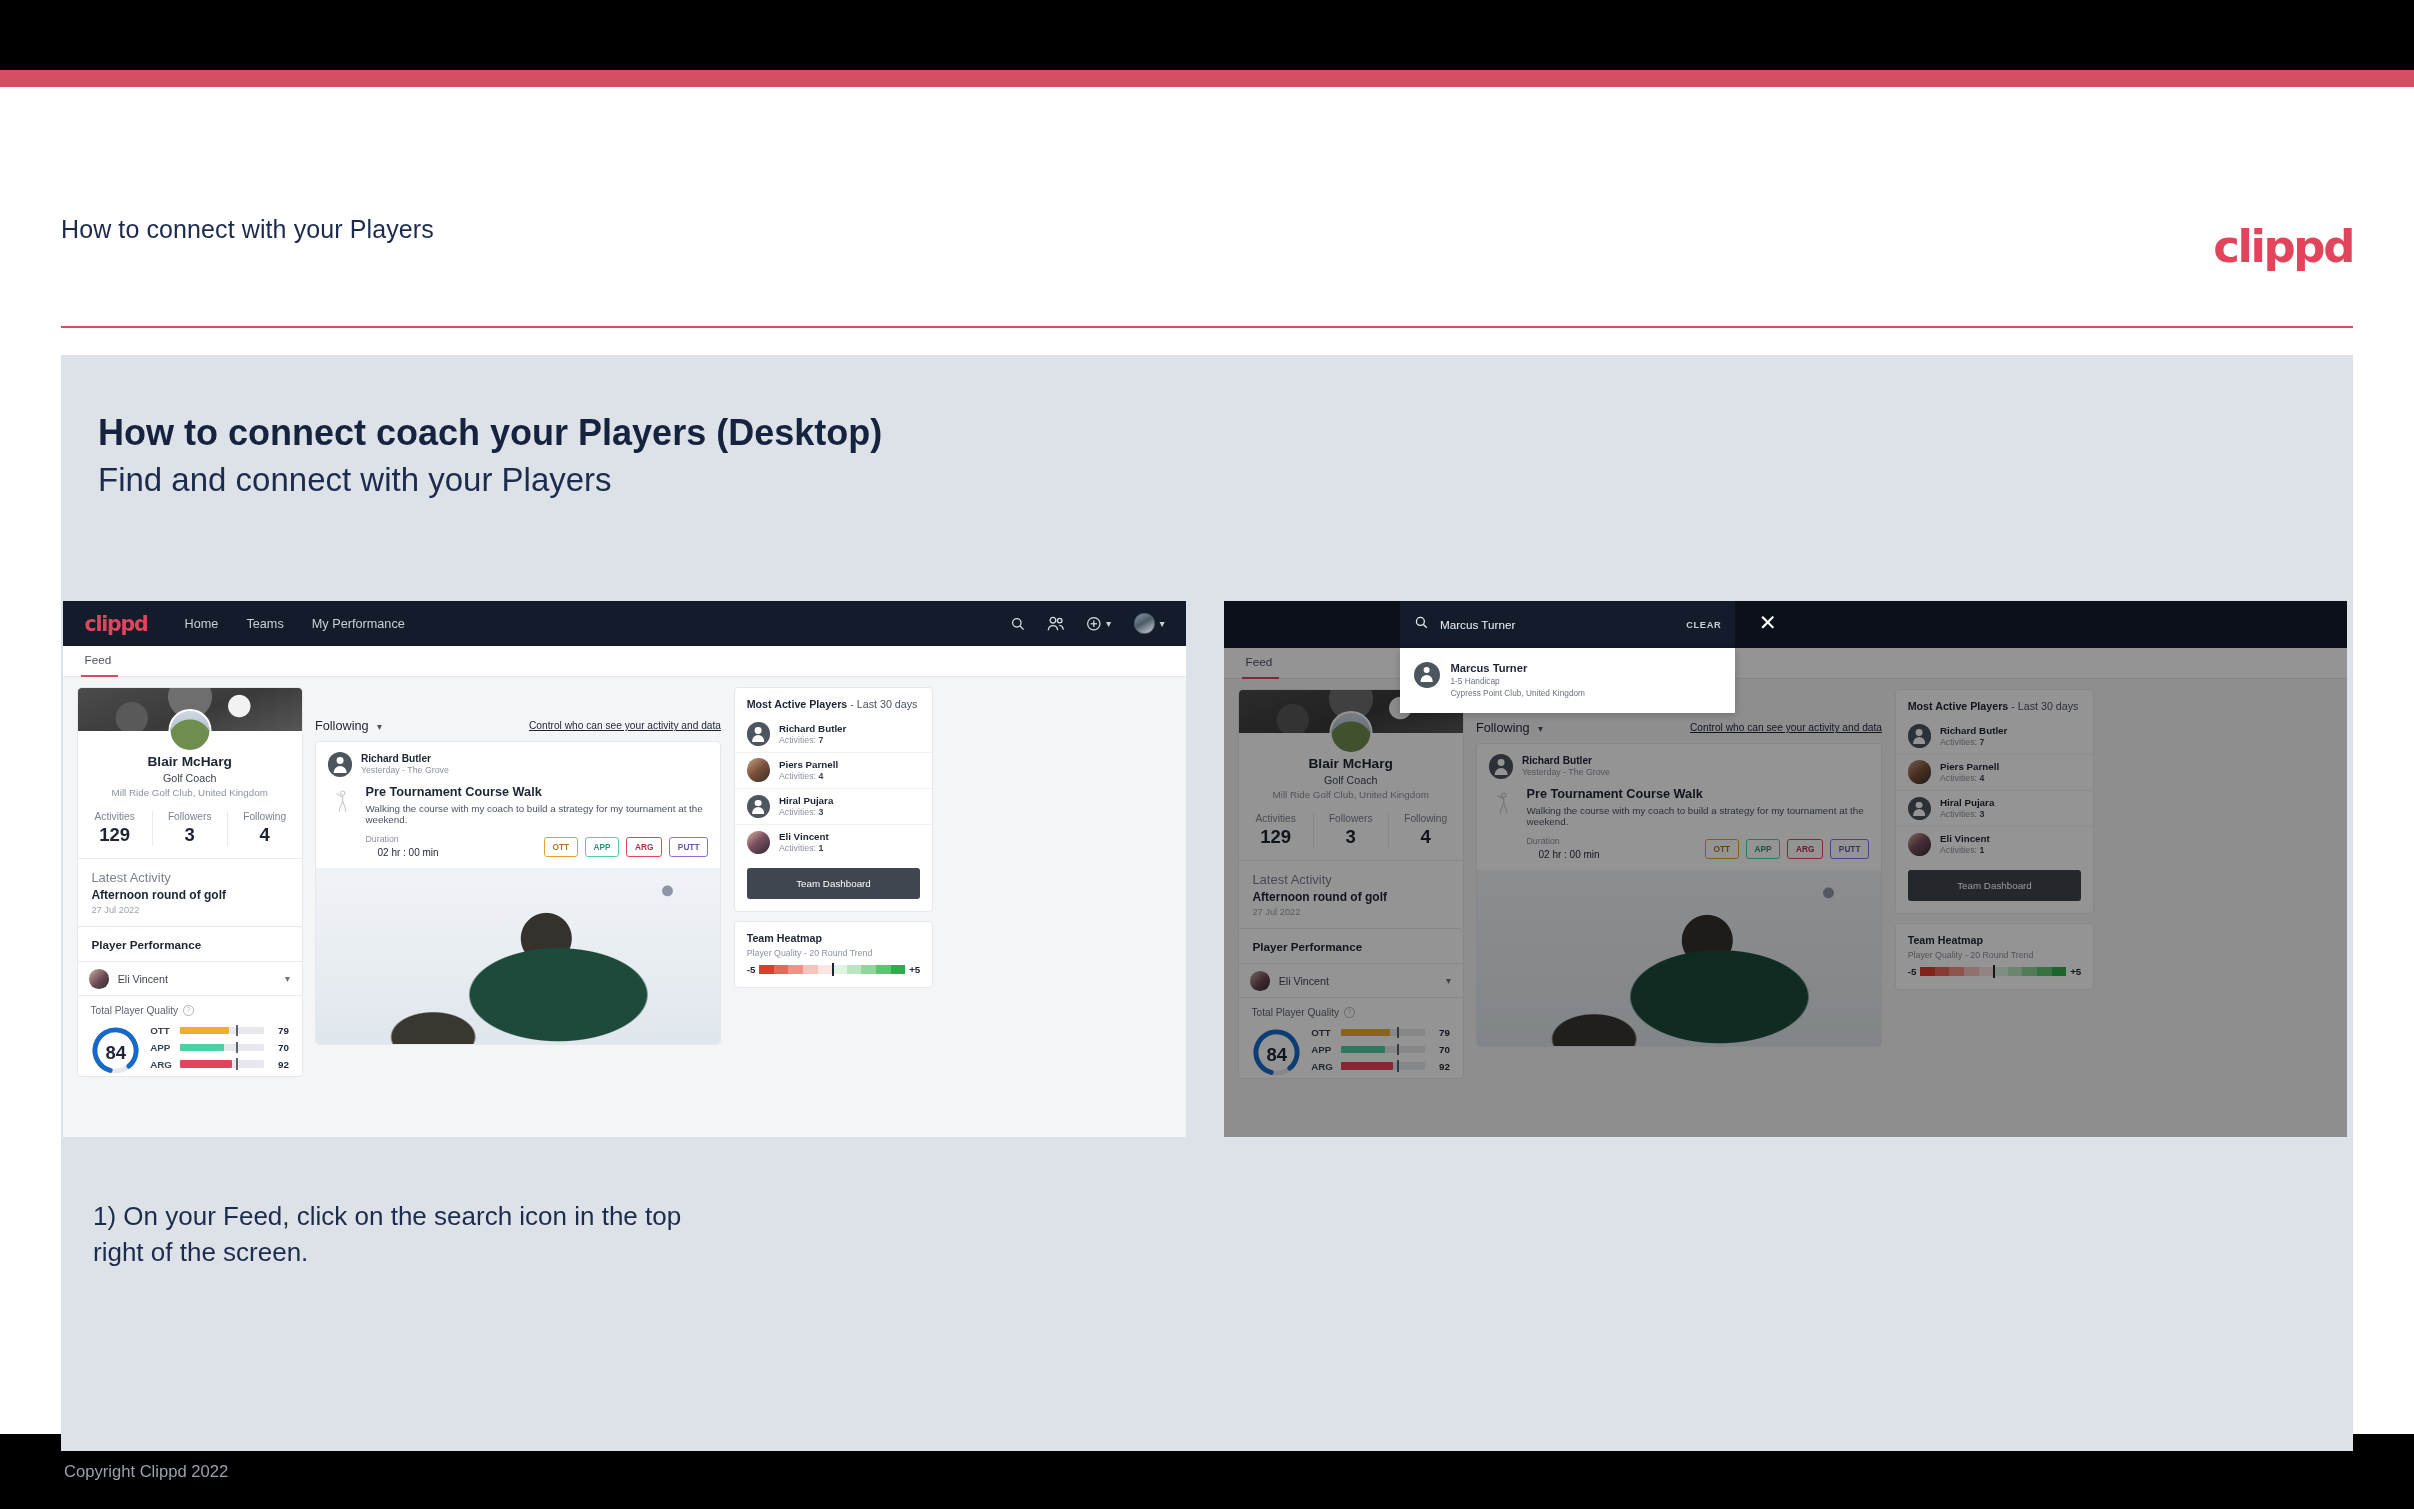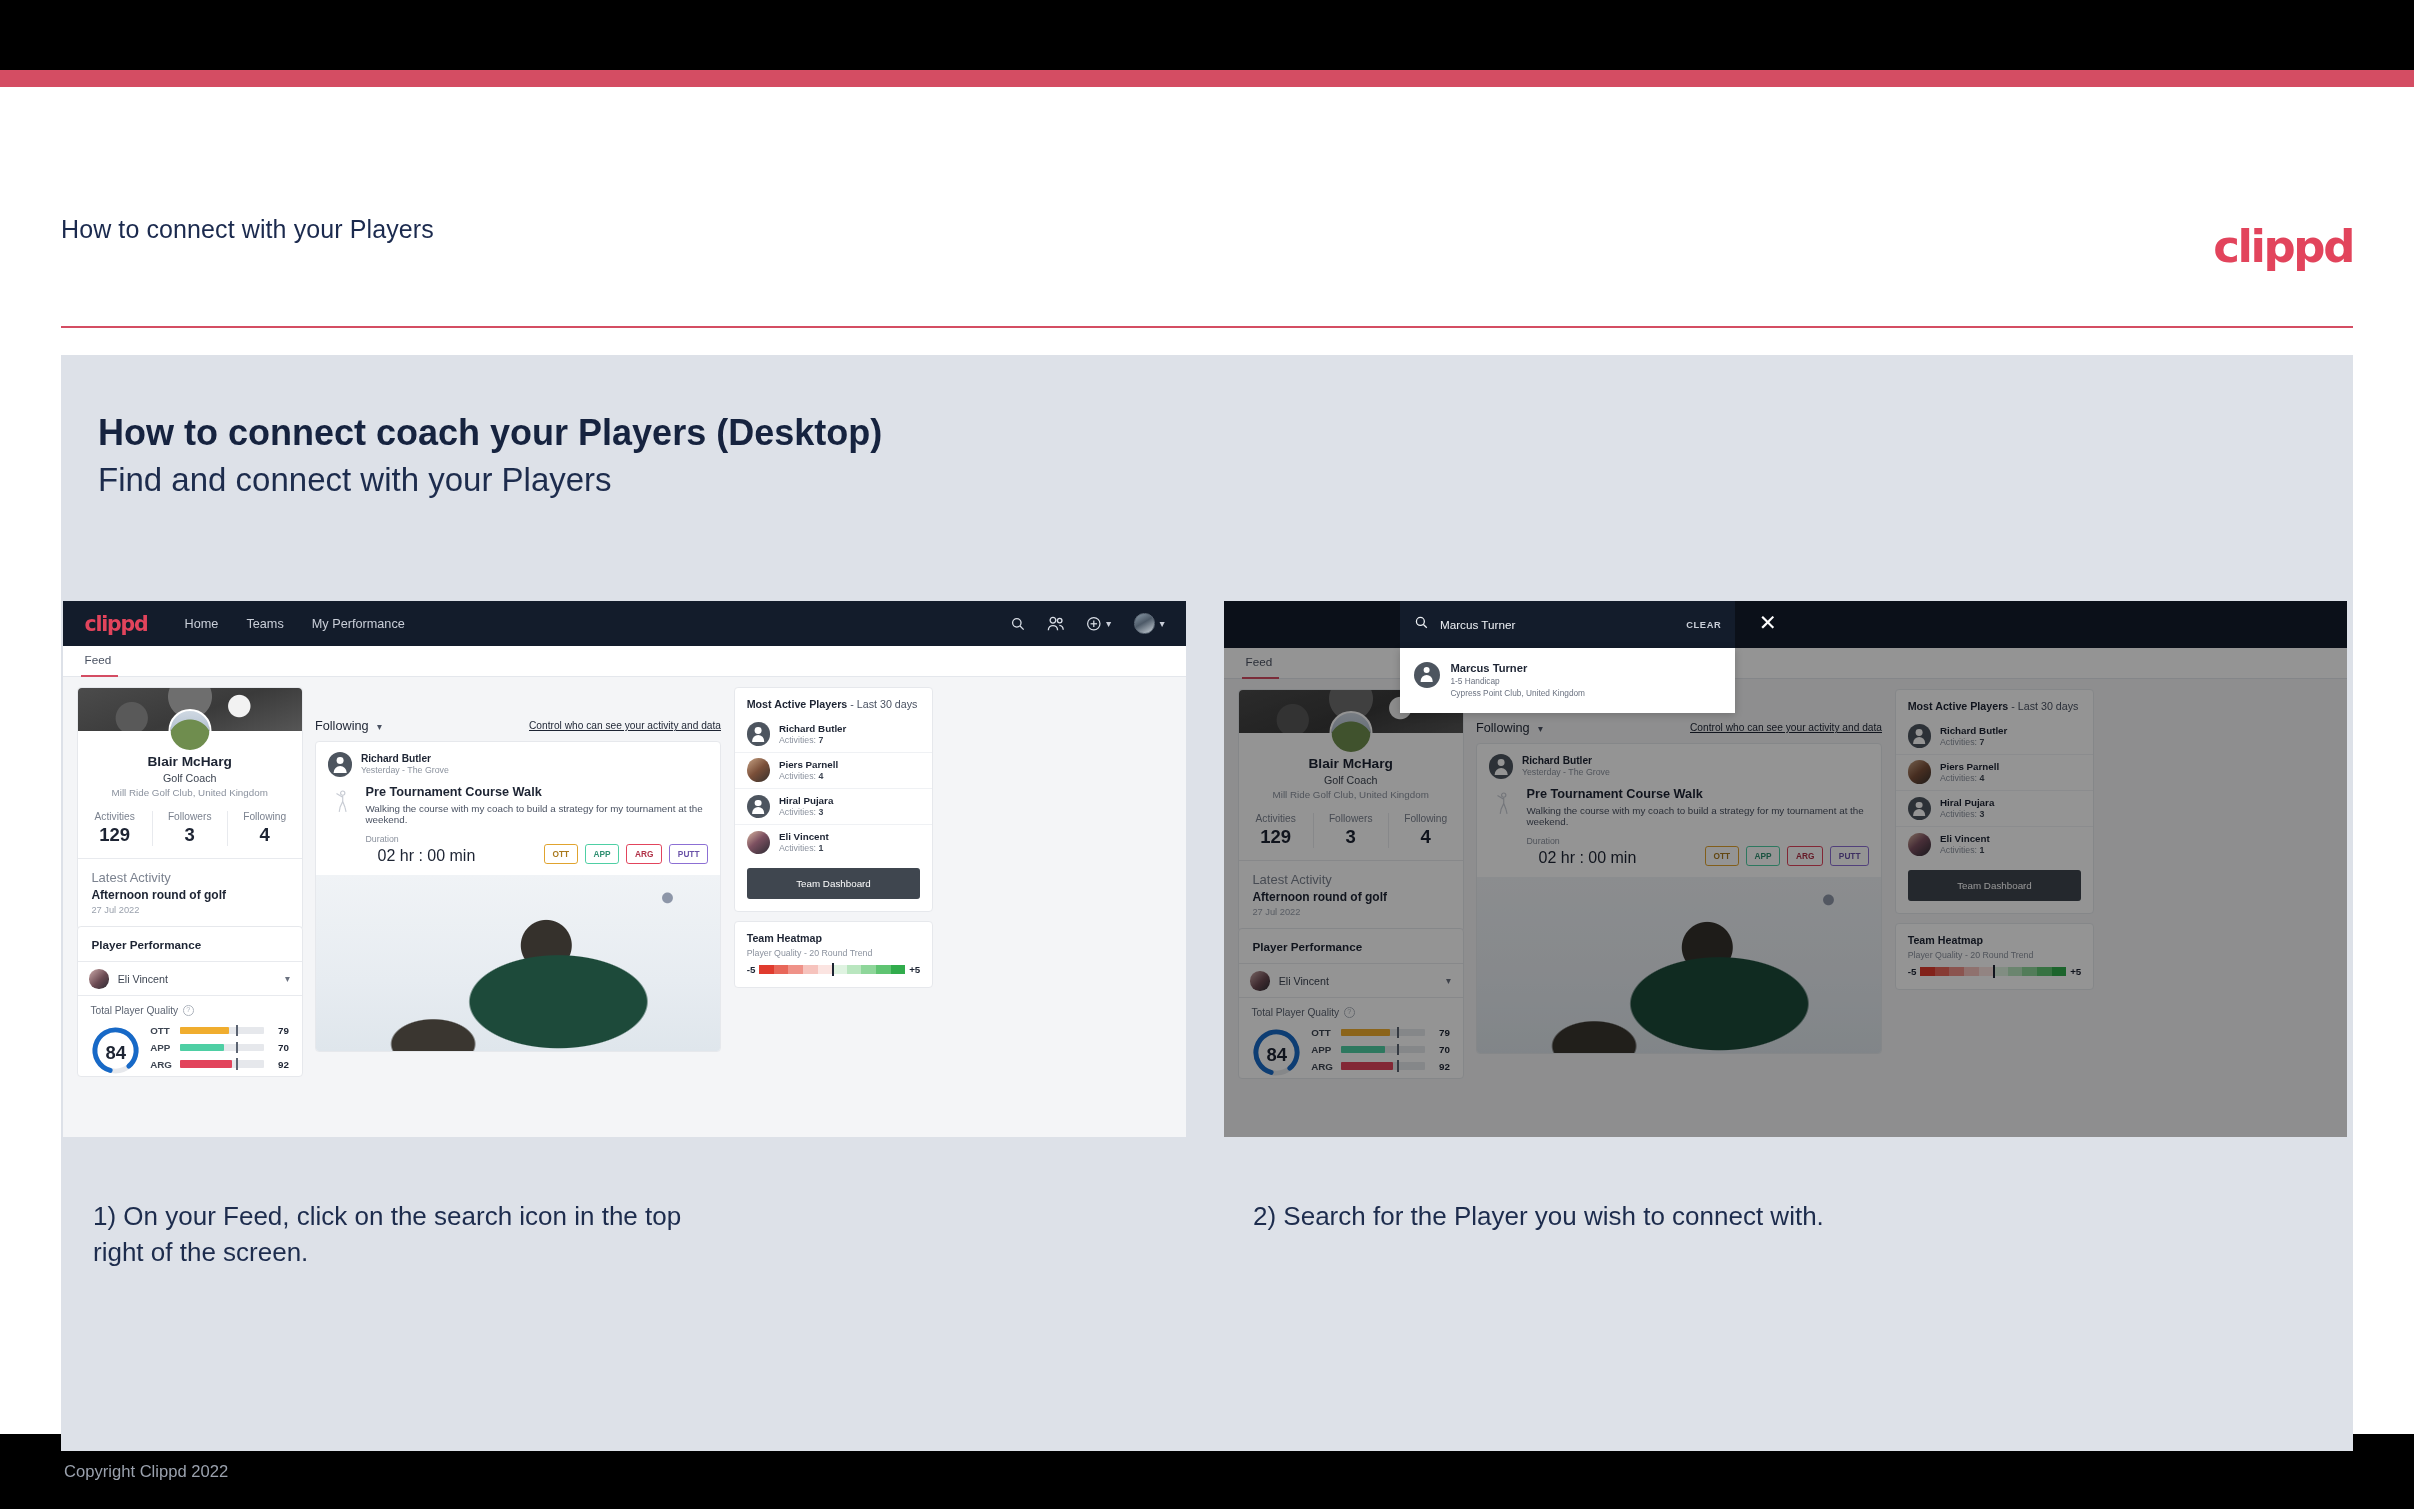--- a/index.html
+++ b/index.html
@@ -182,21 +182,21 @@
   .post-body { display:flex; padding:2px 11.7px 0; }
   .golfer-icon {
     width:29px; height:29px; flex:none; margin-top:2.9px;
     display:flex; align-items:center; justify-content:center;
   }
   .post-main { margin-left:8.8px; flex:1; }
   .post-title { font-size:12.7px; font-weight:bold; color:#1d2433; }
   .post-desc { font-size:9.8px; color:#4a5262; margin-top:4.9px; }
   .post-foot { display:flex; align-items:flex-end; margin-top:8.8px; }
   .dur-k { font-size:8.8px; color:#8b929e; }
-  .dur-v { font-size:16px; color:#1d2433; margin-top:2.9px;padding-left:12px; }
+  .dur-v { font-size:10px; color:#1d2433; margin-top:2.9px;padding-left:12px; }
   .tags { margin-left:auto; display:flex; gap:6.8px; padding-bottom:1px; }
   .tag {
     font-size:8.3px; font-weight:bold; padding:3.9px 7.8px; border-radius:2.9px;
     background:#fff;
   }
   .post-img {
     margin-top:9.8px; height:176px;
     background:
       radial-gradient(circle at 87% 13%, #8d96a8 0 4.9px, transparent 5.9px),
       radial-gradient(ellipse at 60% 72%, #1d4a3a 0 88px, transparent 90px),
@@ -754,17 +754,16 @@
             <div class="res-name">Marcus Turner</div>
             <div class="res-hcp">1-5 Handicap</div>
             <div class="res-club">Cypress Point Club, United Kingdom</div>
           </span>
         </div>
       </div>
     </div>
   </div>
 
   <div class="caption cap-left">1) On your Feed, click on the search icon in the top right of the screen.</div>
-  <div class="caption cap-right">2) Search for the Player you wish to connect with.</div>
 
   <div class="copyright">Copyright Clippd 2022</div>
 </div>
 
 
 </body></html>

